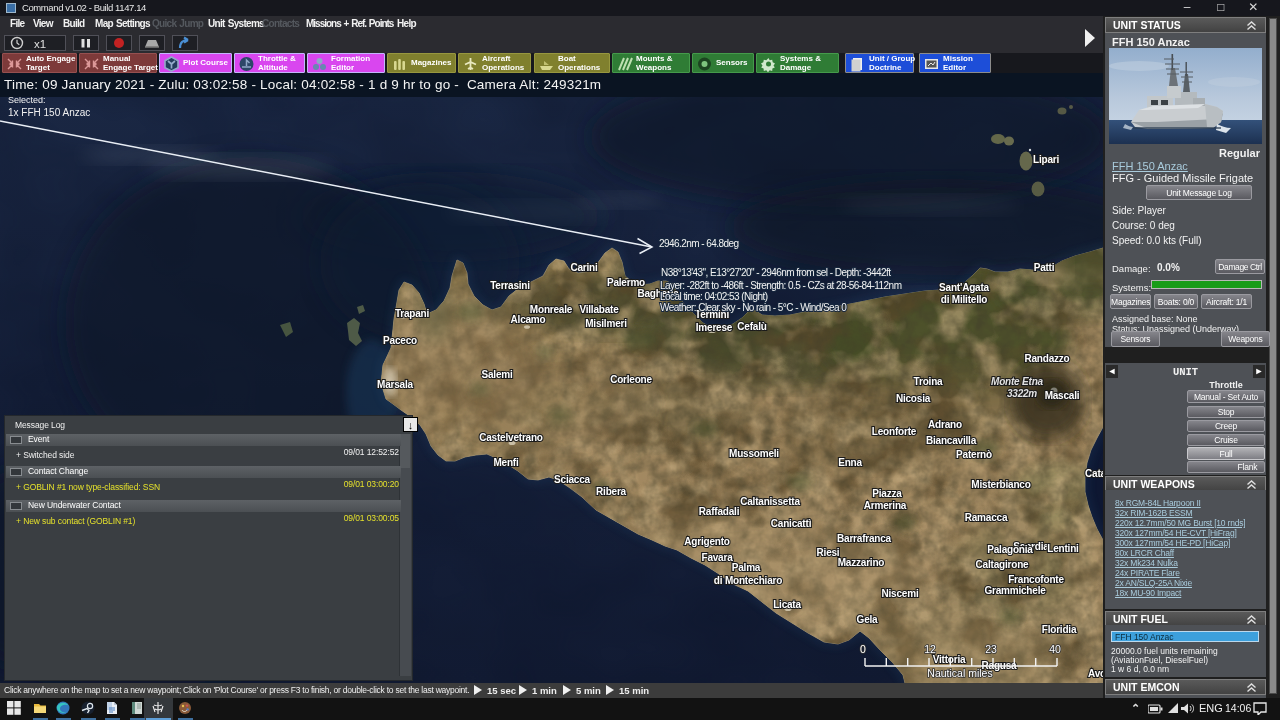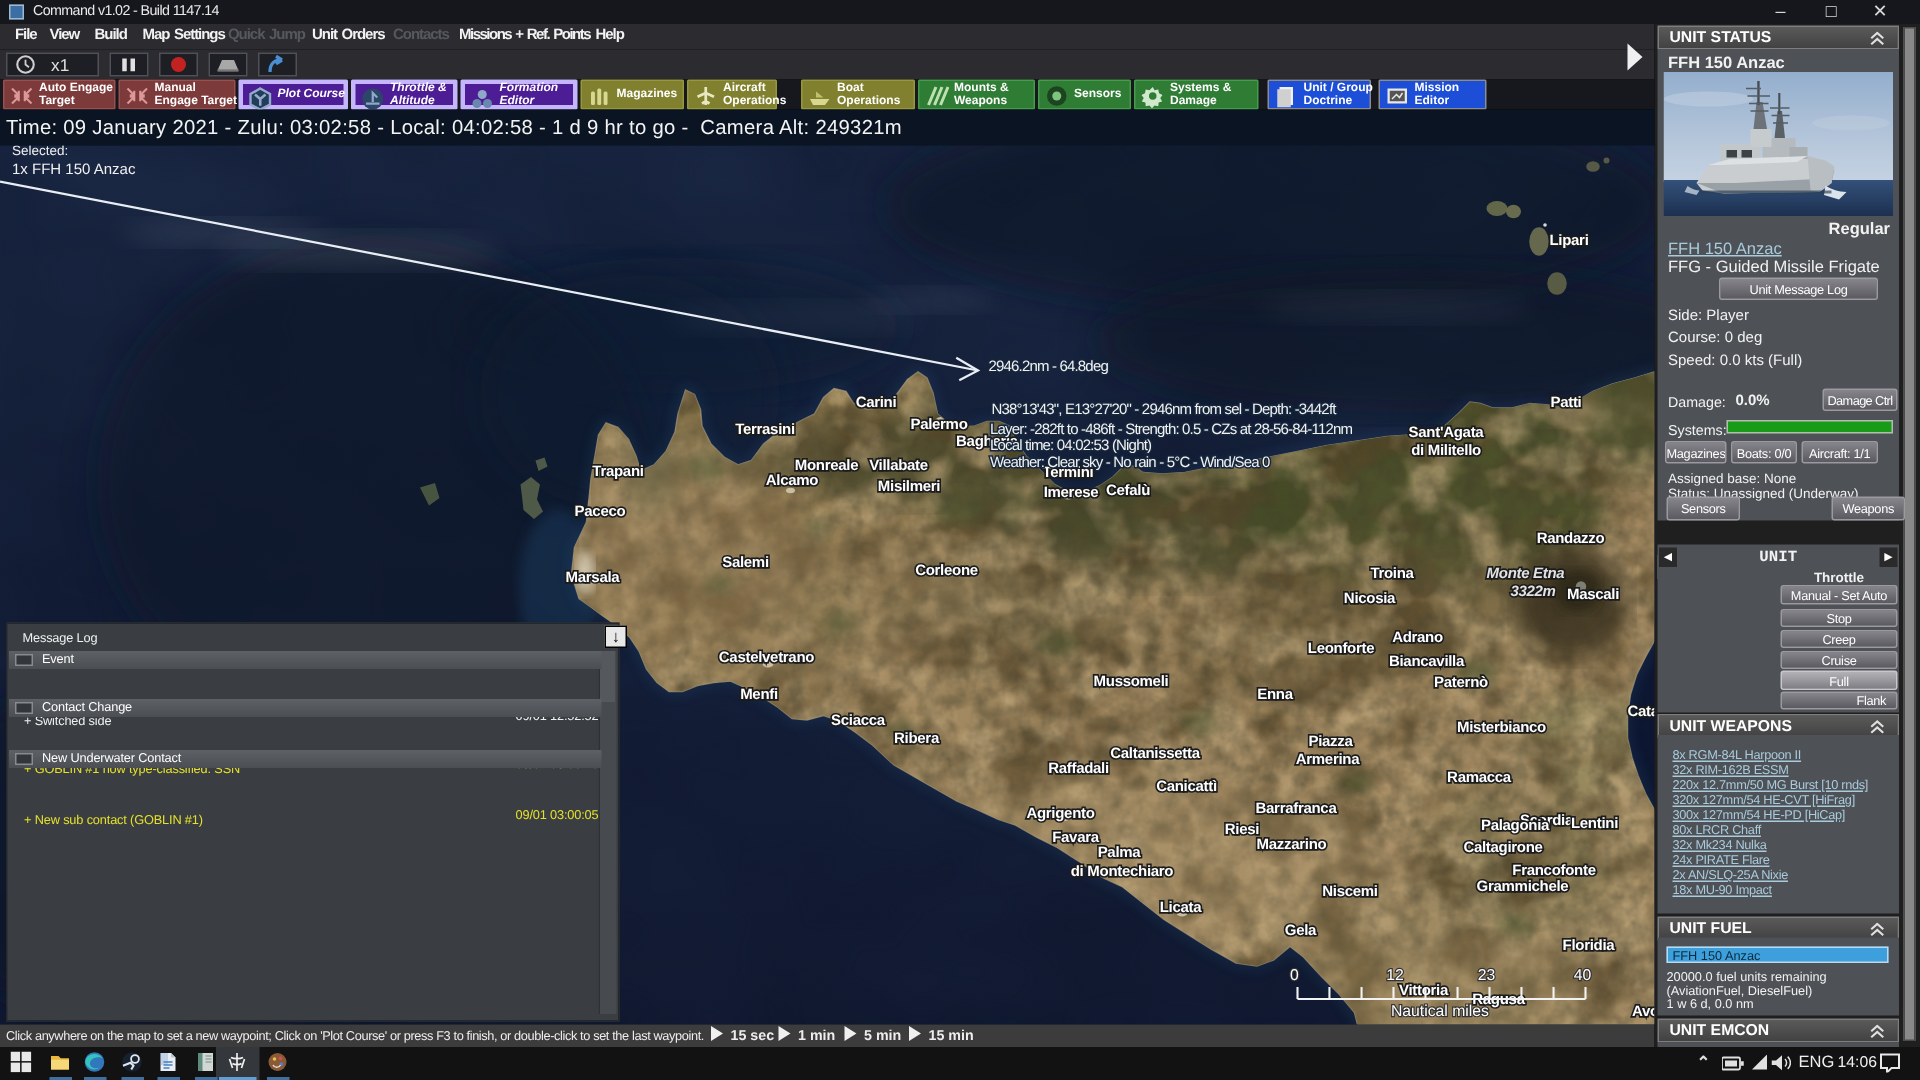--- a/index.html
+++ b/index.html
@@ -17,39 +17,39 @@
 #menubar .dis{color:#55595f;}
 
 #toolbar{left:0;top:33px;width:1103px;height:20px;background:#2b2b30;text-align:center;}
 .tbtn{position:absolute;top:2px;height:16px;background:#1e1f24;border:1px solid #505058;}
 
 #btnrow{left:0;top:53px;width:1103px;height:20px;background:#17181d;}
 .cbtn{position:absolute;top:0;height:20px;color:#fff;font-size:8px;font-weight:700;line-height:8.5px;border-radius:1px;}
 .cbtn .ic{position:absolute;left:3px;top:2px;width:17px;height:16px;}
 .cbtn .tx{position:absolute;left:23px;top:50%;transform:translateY(-50%);white-space:nowrap;}
 .red{background:#7d3a3a;border:1px solid #965050;}
-.blu{background:#4c1d95;border:3px solid #c4b5fd;font-style:italic;}
+.blu{background:#d946ef;border:1px solid #c4b5fd;}
 .olv{background:#80802e;border:1px solid #97973f;}
 .grn{background:#2f7c35;border:1px solid #459a4b;}
 .gry{background:#1d4ed8;border:1px solid #8c8c8c;}
 
 #timebar{left:0;top:73px;width:1103px;height:24px;background:#0a1422;color:#f4f4f4;font-size:13.5px;letter-spacing:-0.5px;line-height:24px;}
 #timebar span{margin-left:4px;letter-spacing:.2px;}
 
 #map{left:0;top:97px;width:1103px;height:586px;background:#102440;}
 
 #msglog{left:4px;top:415px;width:409px;height:266px;background:#3a3e42;border:1px solid #24282c;font-size:8.5px;letter-spacing:-0.1px;color:#f0f0f0;}
 #msglog .title{position:absolute;left:10px;top:4px;}
 #msglog .dl{position:absolute;right:-6px;top:1px;width:15px;height:15px;background:#e8e8e8;border:1px solid #000;color:#000;font-size:11px;line-height:14px;text-align:center;font-weight:700;}
 #msglog .sb{position:absolute;right:1px;top:18px;width:12px;bottom:4px;background:#474b50;border-left:1px solid #2e3236;}
 #msglog .sbt{position:absolute;right:2px;top:18px;width:10px;height:34px;background:#55595d;}
 .mlhead{position:absolute;left:1px;width:395px;height:12px;background:linear-gradient(#5d6165,#4b4f53);color:#fff;}
 .mlhead .bico{position:absolute;left:4px;top:1.5px;width:12px;height:8px;background:#33373b;border:1px solid #888c90;}
 .mlhead .ht{position:absolute;left:22px;top:0px;}
-.mlrow{position:absolute;left:1px;width:395px;height:12px;margin-top:25px;}
+.mlrow{position:absolute;left:1px;width:395px;height:12px;}
 .mlrow .t1{position:absolute;left:10px;top:0;}
 .mlrow .t2{position:absolute;right:2px;top:-3px;}
 .ylw{color:#e4e02c;}
 
 #statusbar{left:0;top:683px;width:1103px;height:15px;background:#3c3c3c;color:#eeeeee;font-size:8.5px;letter-spacing:-0.25px;line-height:15px;}
 #statusbar .msg{position:absolute;left:4px;top:0;}
 .playb{position:absolute;top:0;font-weight:700;font-size:9.5px;letter-spacing:0;}
 .playb .tri{display:inline-block;width:0;height:0;border-left:8px solid #f0f0f0;border-top:5px solid transparent;border-bottom:5px solid transparent;margin-right:5px;vertical-align:-1px;}
 
 #sidebar{left:1103px;top:16px;width:177px;height:682px;background:#1f1f1f;}
@@ -76,21 +76,21 @@
       <span style="right:16px;">✕</span>
     </div>
 </div>
 
 <div class="abs" id="menubar">
   <span style="left:10px;">File</span>
     <span style="left:33px;">View</span>
     <span style="left:63px;">Build</span>
   <span style="left:95px;">Map Settings</span>
     <span style="left:152px;" class="dis">Quick Jump</span>
-  <span style="left:208px;">Unit Orders</span>
+  <span style="left:208px;">Unit Systems</span>
     <span style="left:262px;" class="dis">Contacts</span>
   <span style="left:306px;letter-spacing:-1px;">Missions + Ref. Points</span>
     <span style="left:397px;">Help</span>
 </div>
 
 <div class="abs" id="toolbar">
   <div class="tbtn" style="left:4px;width:62px;">
     <svg width="60" height="14" viewBox="0 0 60 14">
         <circle cx="12" cy="7" r="5.5" fill="none" stroke="#cfcfcf" stroke-width="1.4"></circle>
         <path d="M12 3.8V7l2.3 1.8" stroke="#cfcfcf" stroke-width="1.2" fill="none"></path>
@@ -163,21 +163,21 @@
   <div class="cbtn olv" style="left:387px;width:69px;">
     <svg class="ic" viewBox="0 0 17 16">
         <g fill="#d8d890">
           <rect x="3" y="5" width="2.6" height="9" rx="1"></rect>
           <rect x="7.2" y="3" width="2.6" height="11" rx="1"></rect>
           <rect x="11.4" y="5" width="2.6" height="9" rx="1"></rect>
         </g>
       </svg>
     <span class="tx" style="top:50%;">Magazines</span>
     </div>
-  <div class="cbtn olv" style="left:458px;width:60px;">
+  <div class="cbtn olv" style="left:458px;width:73px;">
     <svg class="ic" viewBox="0 0 17 16">
         <path d="M8.5 2v12M3 8.5 8.5 6 14 8.5M6 13l2.5-1.5L11 13" stroke="#e8e8c0" stroke-width="1.8" fill="none"></path>
       </svg>
     <span class="tx">Aircraft<br>Operations</span>
     </div>
   <div class="cbtn olv" style="left:534px;width:76px;">
     <svg class="ic" viewBox="0 0 17 16">
         <path d="M2 10h13l-3 4H4z" fill="#d8d890"></path>
         <path d="M6 9V5l5 4" fill="#c0c070"></path>
       </svg>

